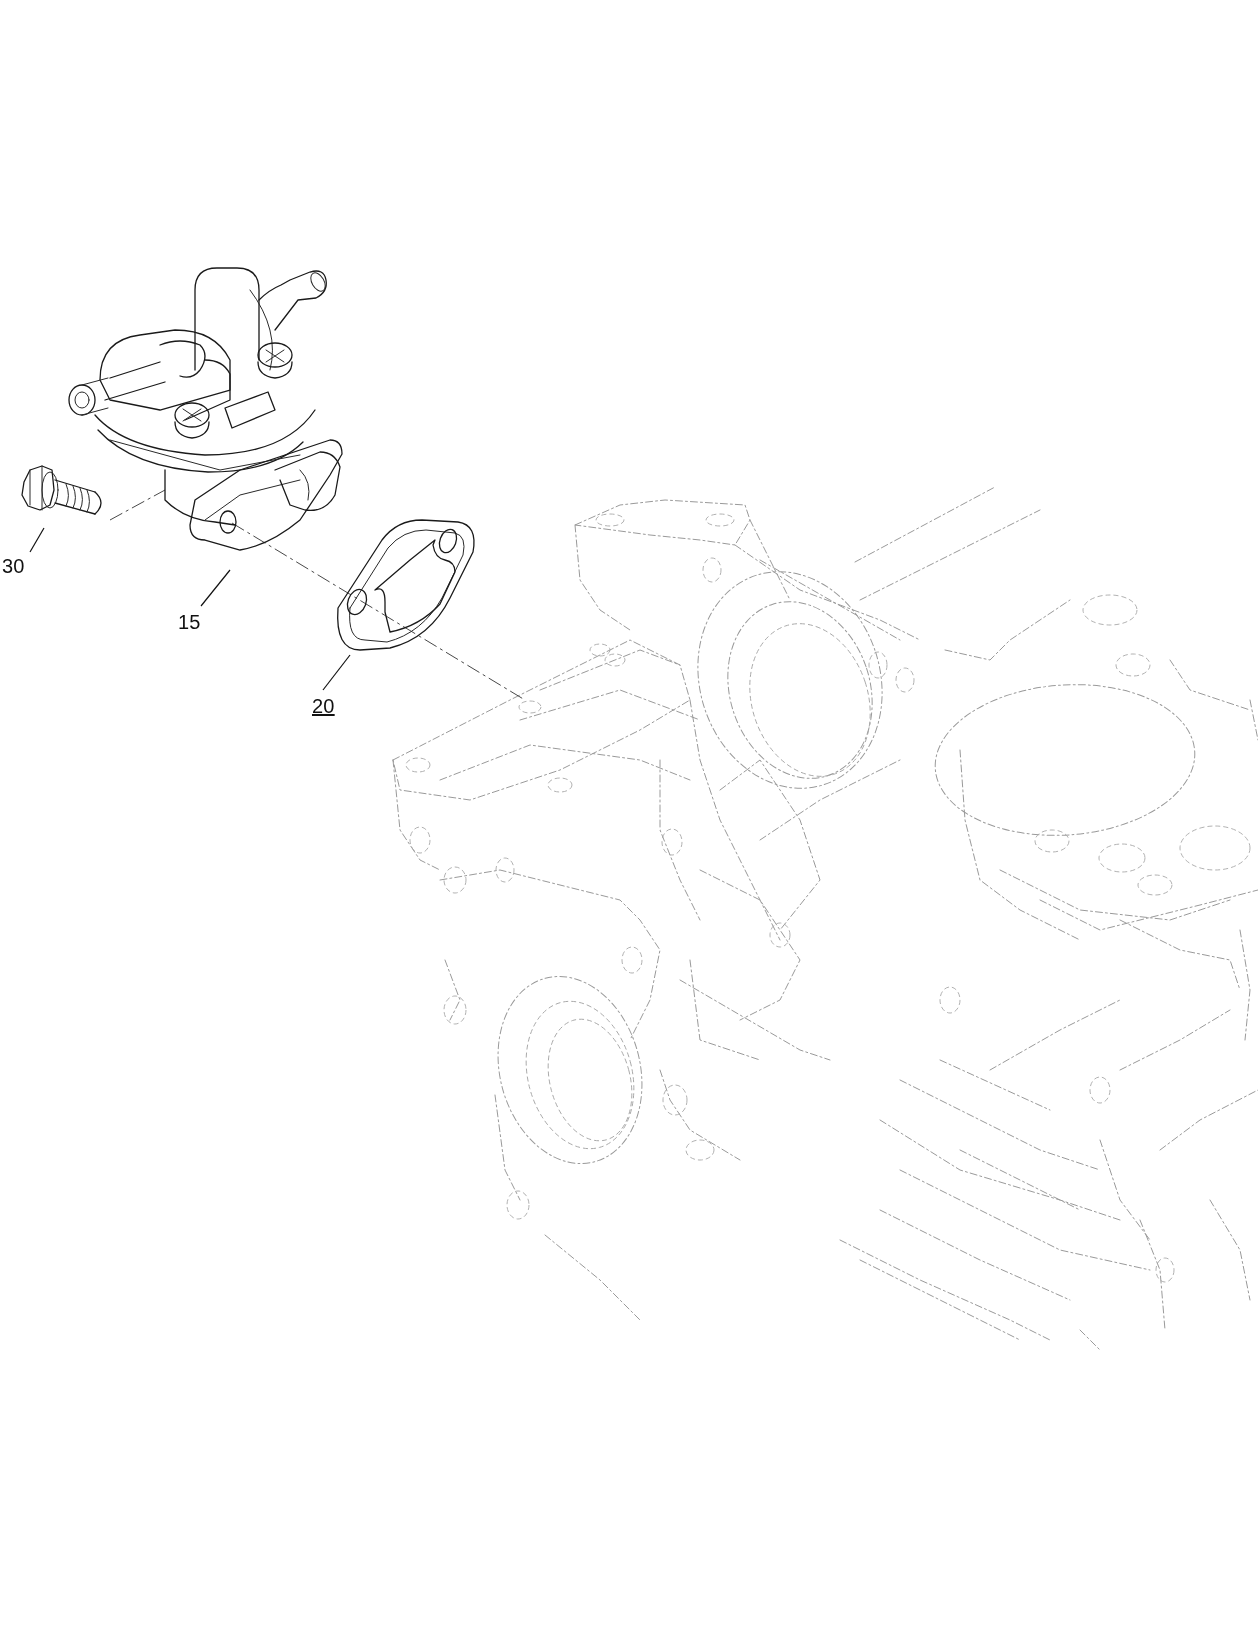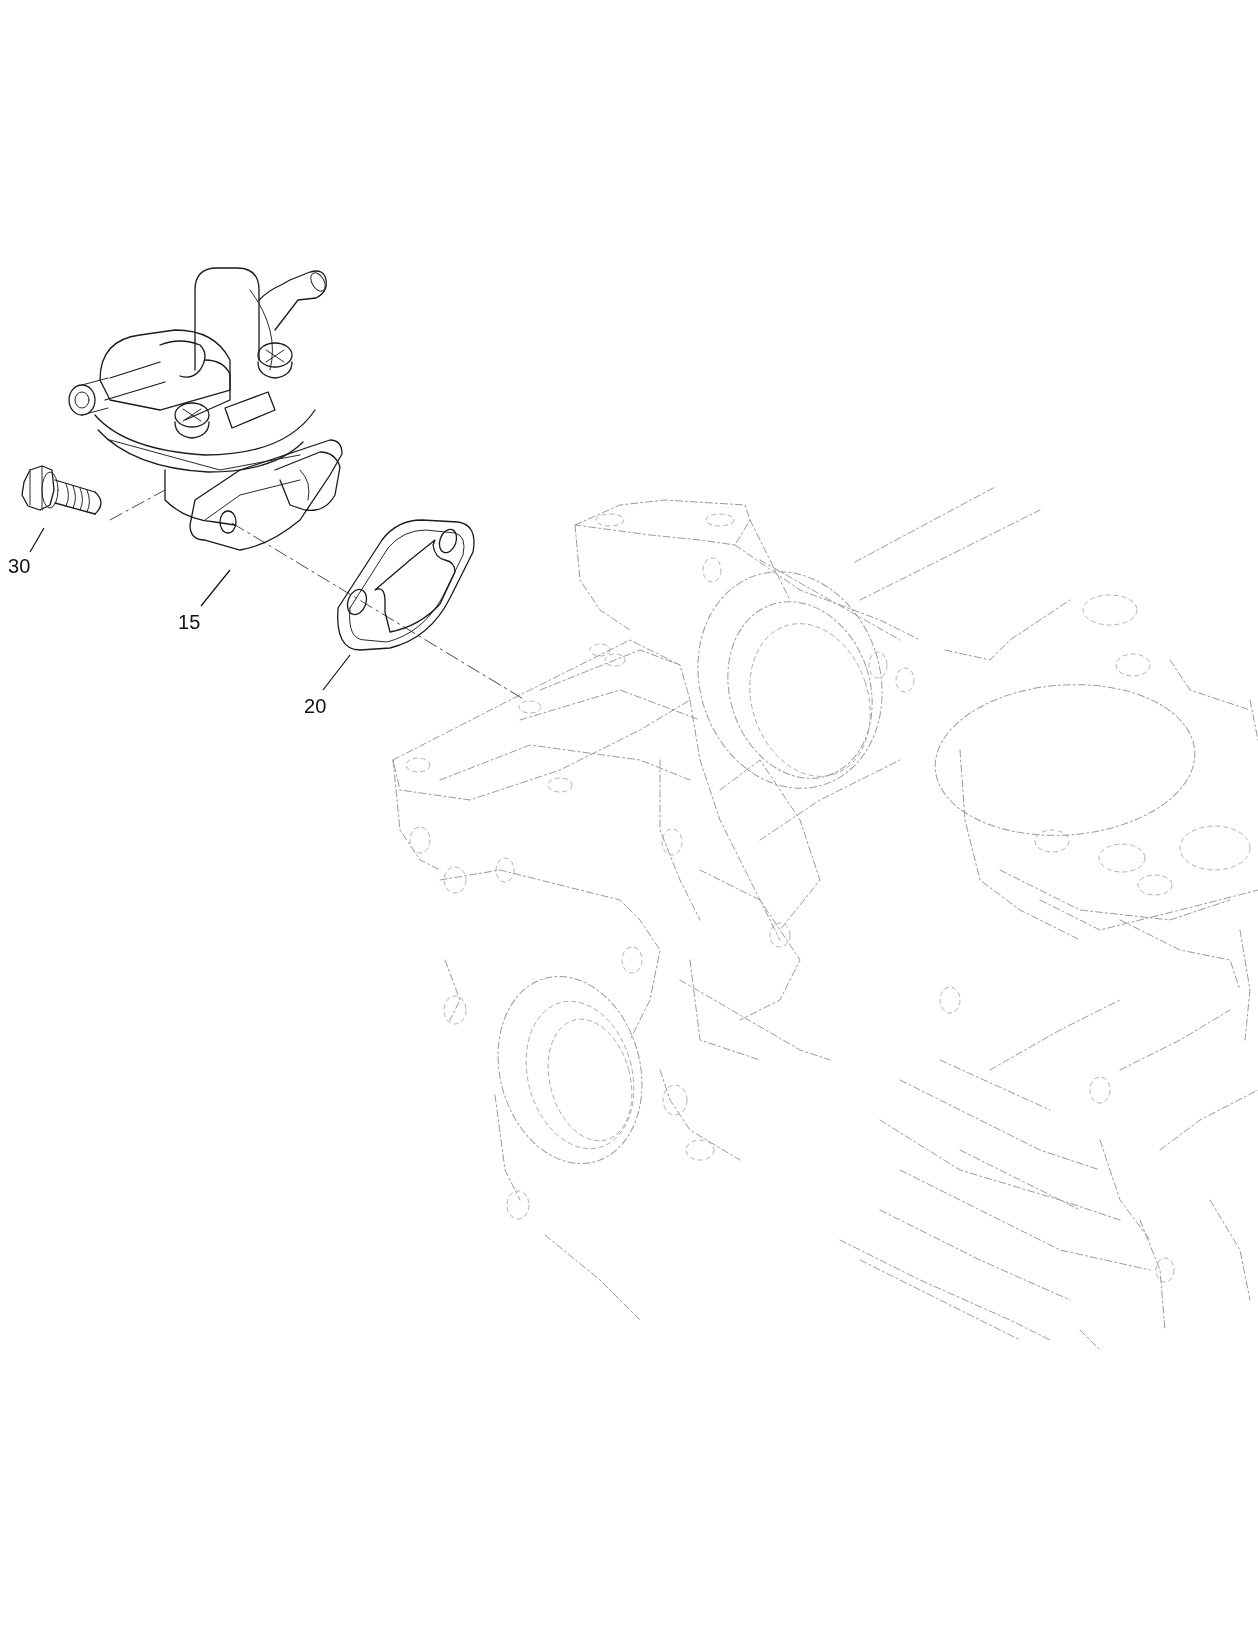--- a/index.html
+++ b/index.html
@@ -199,15 +199,15 @@
     <ellipse class="solid" cx="448" cy="541" rx="8" ry="12" transform="rotate(20 448 541)"></ellipse>
   </g>
 
   <g>
     <line class="leader" x1="44" y1="528" x2="30" y2="552"></line>
     <line class="leader" x1="230" y1="570" x2="201" y2="606"></line>
     <line class="leader" x1="350" y1="655" x2="323" y2="690"></line>
   </g>
 </svg>
 
-<div class="callout" style="left:8px; top:556px;">30</div>
+<div class="callout" style="left:2px; top:556px;">30</div>
 <div class="callout" style="left:178px; top:612px;">15</div>
-<div class="callout" style="left:304px; top:696px;">20</div>
+<div class="callout" style="left:312px; top:696px;text-decoration:underline;">20</div>
 
 </body></html>

